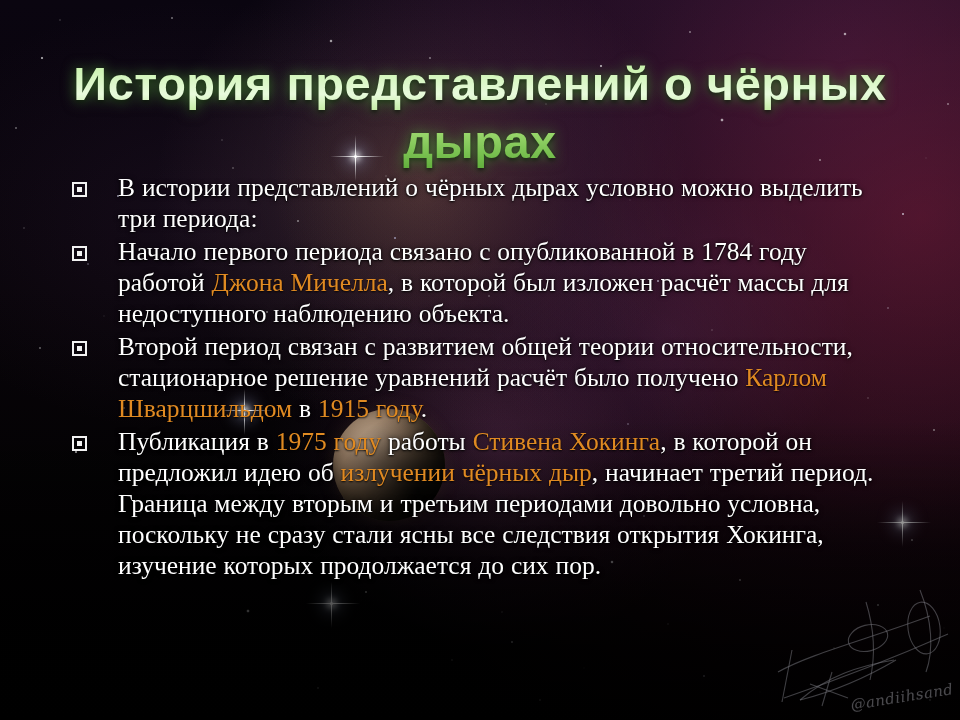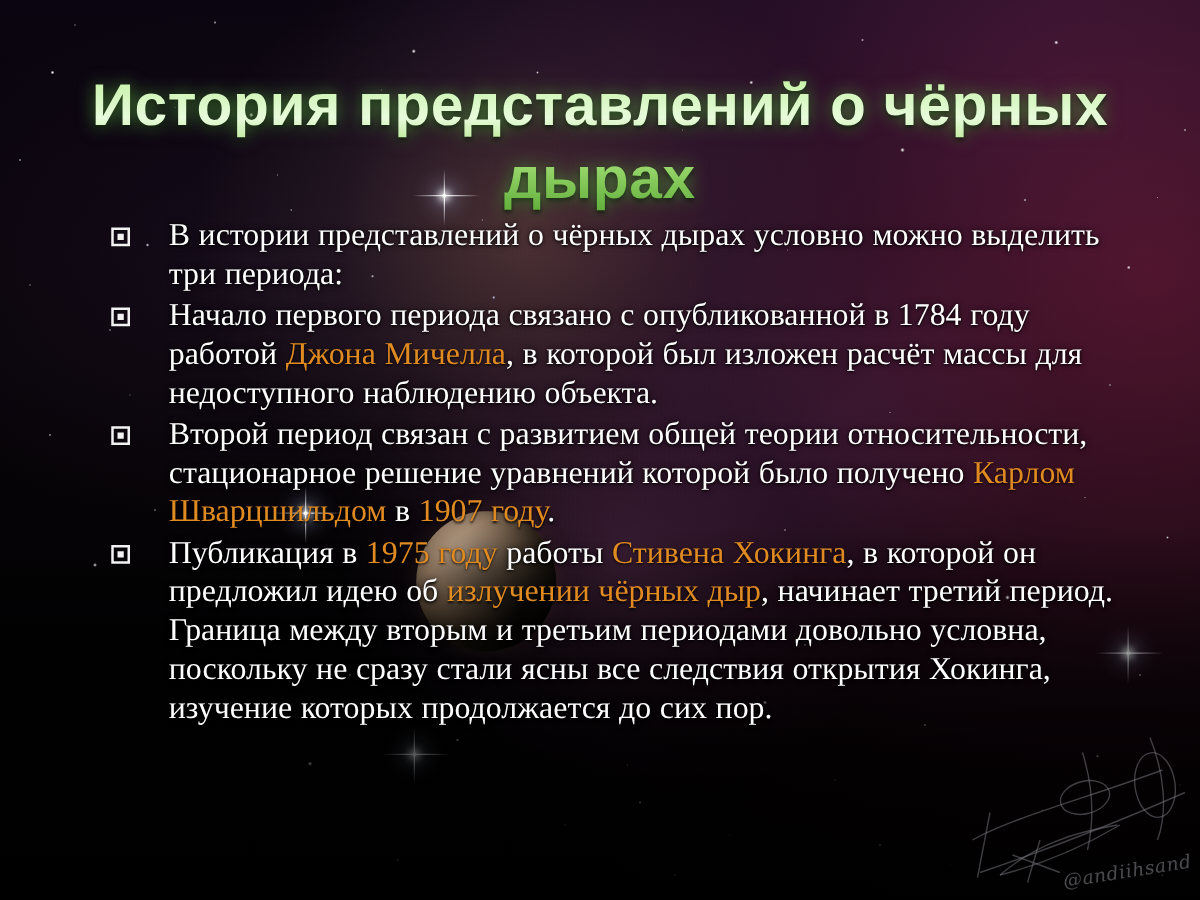--- a/index.html
+++ b/index.html
@@ -183,21 +183,21 @@
     background: linear-gradient(180deg, #bdf09a 0%, #e8fbdc 34%, #a6e077 60%, #5fae3a 100%);
     -webkit-background-clip: text;
     background-clip: text;
     -webkit-text-fill-color: transparent;
     filter: drop-shadow(0 0 7px rgba(120,230,90,0.55)) drop-shadow(0 2px 2px rgba(0,0,0,0.9));
   }
 
   
   .body-list {
     position: absolute;
-    left: 87px; top: 172px;
+    left: 70px; top: 172px;
     width: 830px;
     margin: 0; padding: 0;
     list-style: none;
   }
   .bullet-row {
     position: relative;
     padding-left: 48px;
     margin-bottom: 2px;
   }
   .bullet-mark {
@@ -276,21 +276,21 @@
 
   <ul class="body-list" id="bullet-list">
       <li class="bullet-row"><span class="bullet-mark">
           <i></i>
         </span><span class="bullet-text"><span>В истории представлений о чёрных дырах условно можно выделить три периода:</span></span></li>
       <li class="bullet-row"><span class="bullet-mark">
           <i></i>
         </span><span class="bullet-text"><span>Начало первого периода связано с опубликованной в 1784 году работой </span><span class="lnk">Джона Мичелла</span><span>, в которой был изложен расчёт массы для недоступного наблюдению объекта.</span></span></li>
       <li class="bullet-row"><span class="bullet-mark">
           <i></i>
-        </span><span class="bullet-text"><span>Второй период связан с развитием общей теории относительности, стационарное решение уравнений которой было получено </span><span class="lnk">Карлом Шварцшильдом</span><span> в </span><span class="lnk">1907 году</span><span>.</span></span></li>
+        </span><span class="bullet-text"><span>Второй период связан с развитием общей теории относительности, стационарное решение уравнений расчёт было получено </span><span class="lnk">Карлом Шварцшильдом</span><span> в </span><span class="lnk">1915 году</span><span>.</span></span></li>
       <li class="bullet-row"><span class="bullet-mark">
           <i></i>
         </span><span class="bullet-text"><span>Публикация в </span><span class="lnk">1975 году</span><span> работы </span><span class="lnk">Стивена Хокинга</span><span>, в которой он предложил идею об </span><span class="lnk">излучении чёрных дыр</span><span>, начинает третий период. Граница между вторым и третьим периодами довольно условна, поскольку не сразу стали ясны все следствия открытия Хокинга, изучение которых продолжается до сих пор.</span></span></li>
     </ul>
 
   <div class="watermark">
     <svg width="190" height="140" viewBox="0 0 190 140">
       <g fill="none" stroke="rgba(225,228,240,0.55)" stroke-width="1.1">
         <path d="M8 92 C 40 74, 95 60, 160 36"></path>
         <path d="M14 118 C 55 104, 110 84, 178 54"></path>

